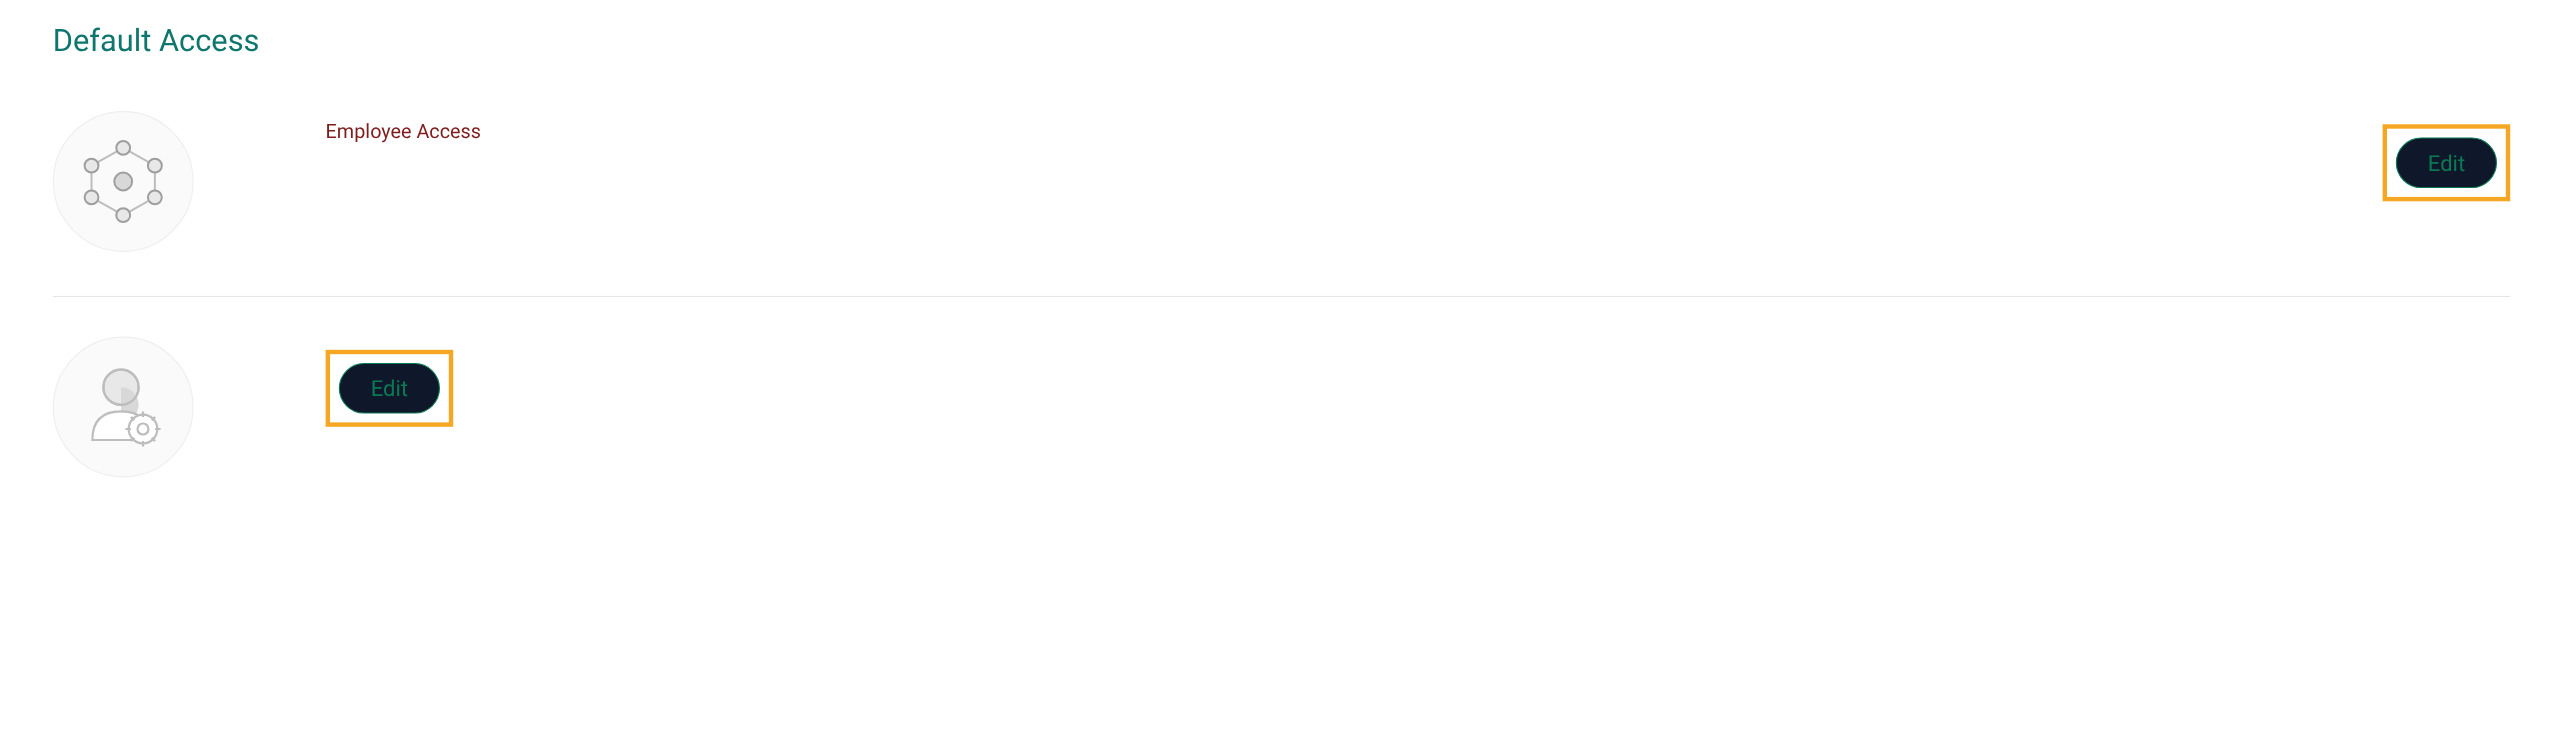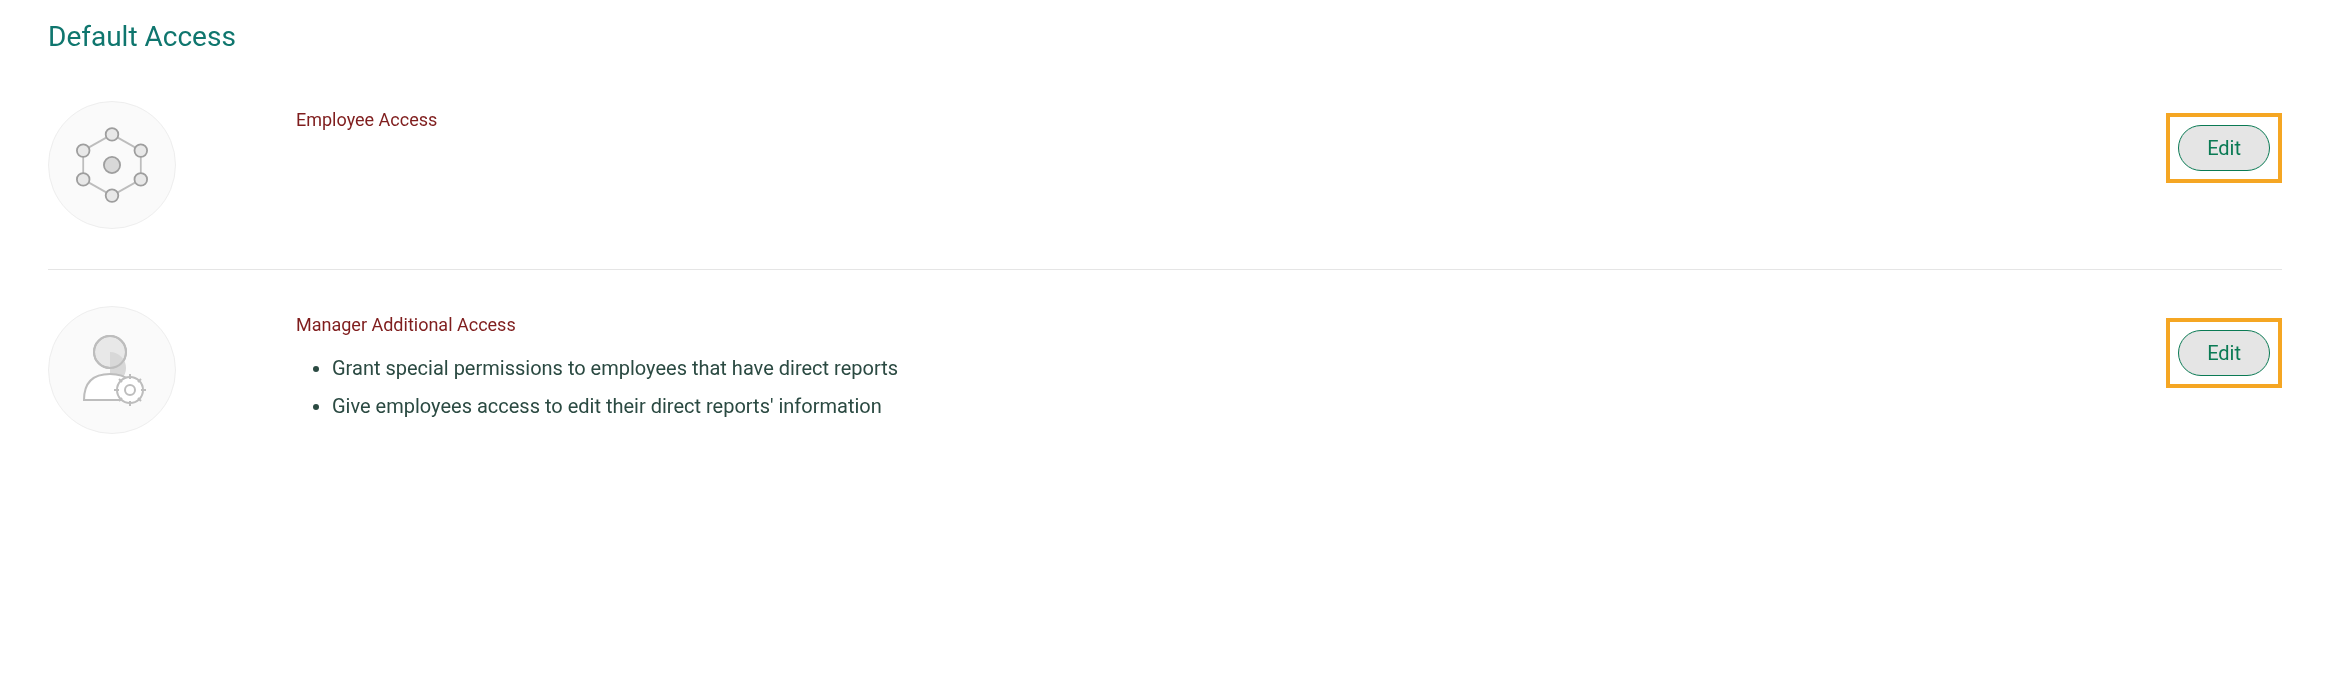--- a/index.html
+++ b/index.html
@@ -60,21 +60,21 @@
       padding: 8px;
       border: 4px solid #f5a623;
       display: flex;
       align-items: center;
       justify-content: center;
       margin-top: 12px;
     }
     .edit-button {
       border: 1.5px solid #0a7a54;
       color: #0a7a54;
-      background: #e5e5e5;
+      background: #0f172a;
       font-size: 20px;
       padding: 10px 28px;
       border-radius: 999px;
       cursor: pointer;
       font-family: inherit;
     }
     .divider {
       border: none;
       border-top: 1px solid #e5e5e5;
       margin: 12px 0 28px 0;
@@ -129,23 +129,16 @@
           <line x1="16" y1="0" x2="11" y2="0"></line>
           <line x1="-11" y1="-11" x2="-8" y2="-8"></line>
           <line x1="11" y1="-11" x2="8" y2="-8"></line>
           <line x1="-11" y1="11" x2="-8" y2="8"></line>
           <line x1="11" y1="11" x2="8" y2="8"></line>
         </g>
         <circle cx="0" cy="0" r="5" fill="#ffffff" stroke="#bdbdbd" stroke-width="2"></circle>
       </g>
     </svg>
   </div>
-  <div class="row-content">
-    <h2 class="row-title">Manager Additional Access</h2>
-    <ul class="row-list">
-      <li>Grant special permissions to employees that have direct reports</li>
-      <li>Give employees access to edit their direct reports' information</li>
-    </ul>
-  </div>
   <div class="edit-wrap">
     <button class="edit-button">Edit</button>
   </div>
 </div>
 
 </body></html>

